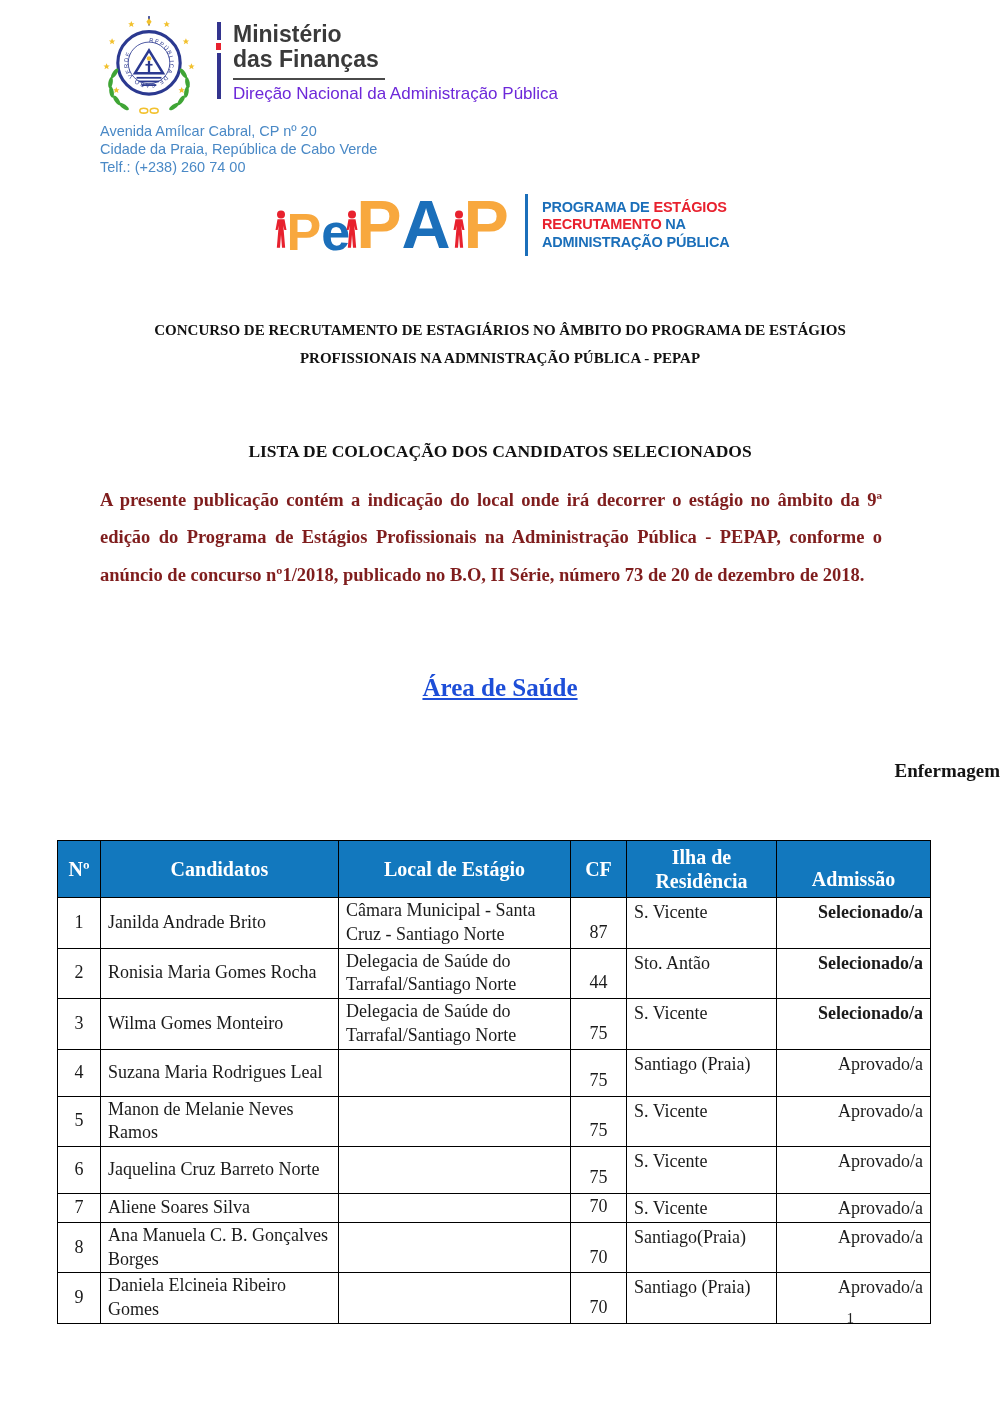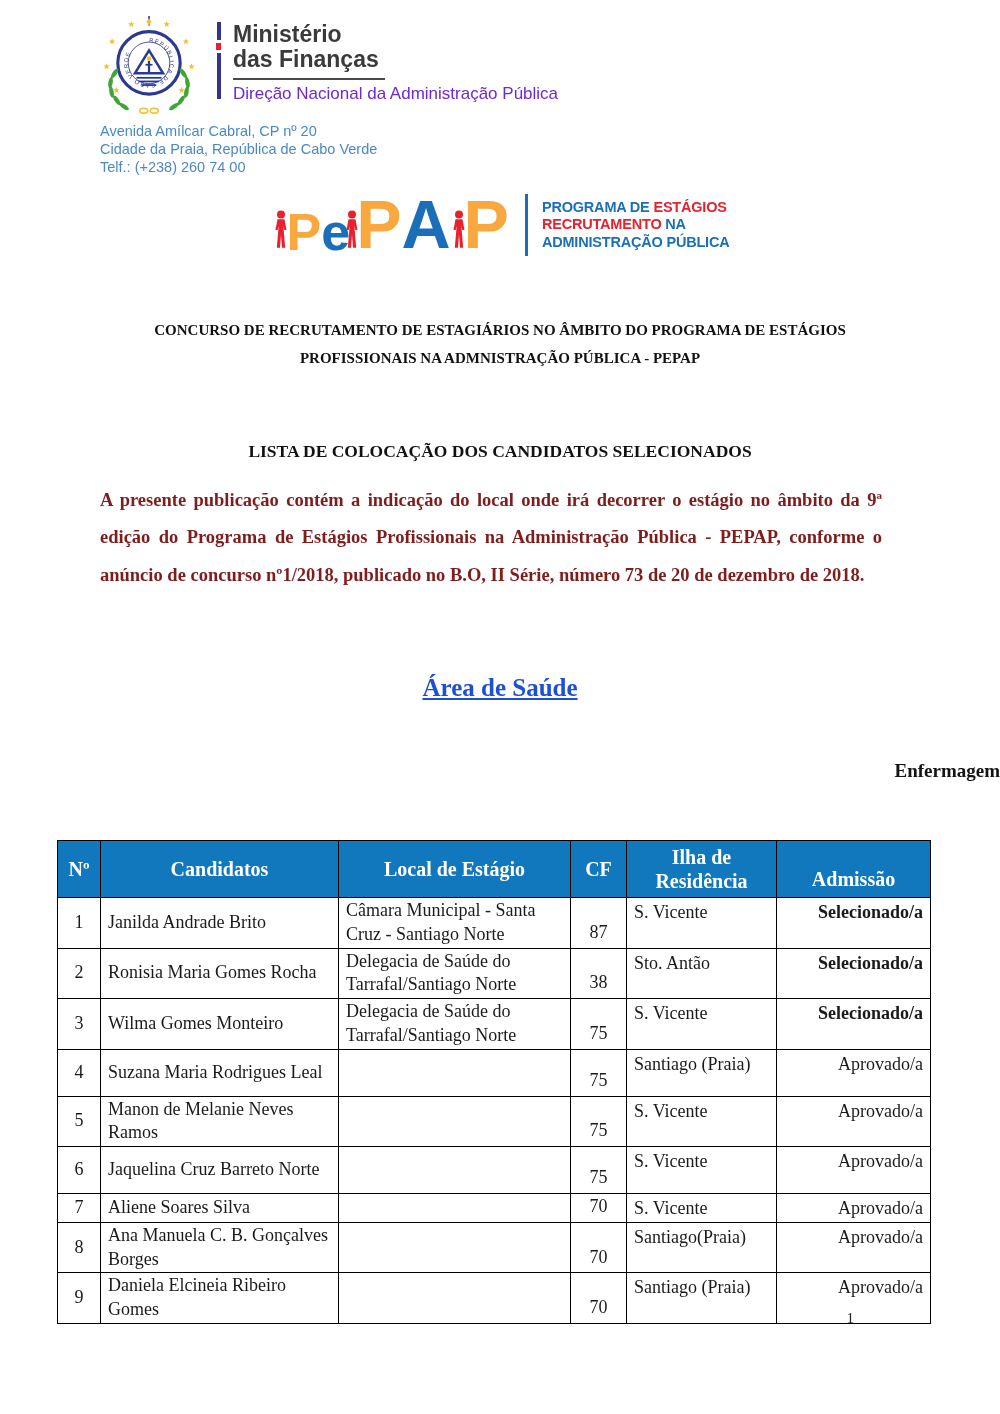--- a/index.html
+++ b/index.html
@@ -222,21 +222,21 @@
         <td class="c-cand">Janilda Andrade Brito</td>
         <td class="c-local">Câmara Municipal - Santa Cruz - Santiago Norte</td>
         <td class="c-cf">87</td>
         <td class="c-ilha">S. Vicente</td>
         <td class="c-adm" style="font-weight: bold;">Selecionado/a</td>
       </tr>
       <tr>
         <td class="c-num">2</td>
         <td class="c-cand">Ronisia Maria Gomes Rocha</td>
         <td class="c-local">Delegacia de Saúde do Tarrafal/Santiago Norte</td>
-        <td class="c-cf">38</td>
+        <td class="c-cf">44</td>
         <td class="c-ilha">Sto. Antão</td>
         <td class="c-adm" style="font-weight: bold;">Selecionado/a</td>
       </tr>
       <tr>
         <td class="c-num">3</td>
         <td class="c-cand">Wilma Gomes Monteiro</td>
         <td class="c-local">Delegacia de Saúde do Tarrafal/Santiago Norte</td>
         <td class="c-cf">75</td>
         <td class="c-ilha">S. Vicente</td>
         <td class="c-adm" style="font-weight: bold;">Selecionado/a</td>

